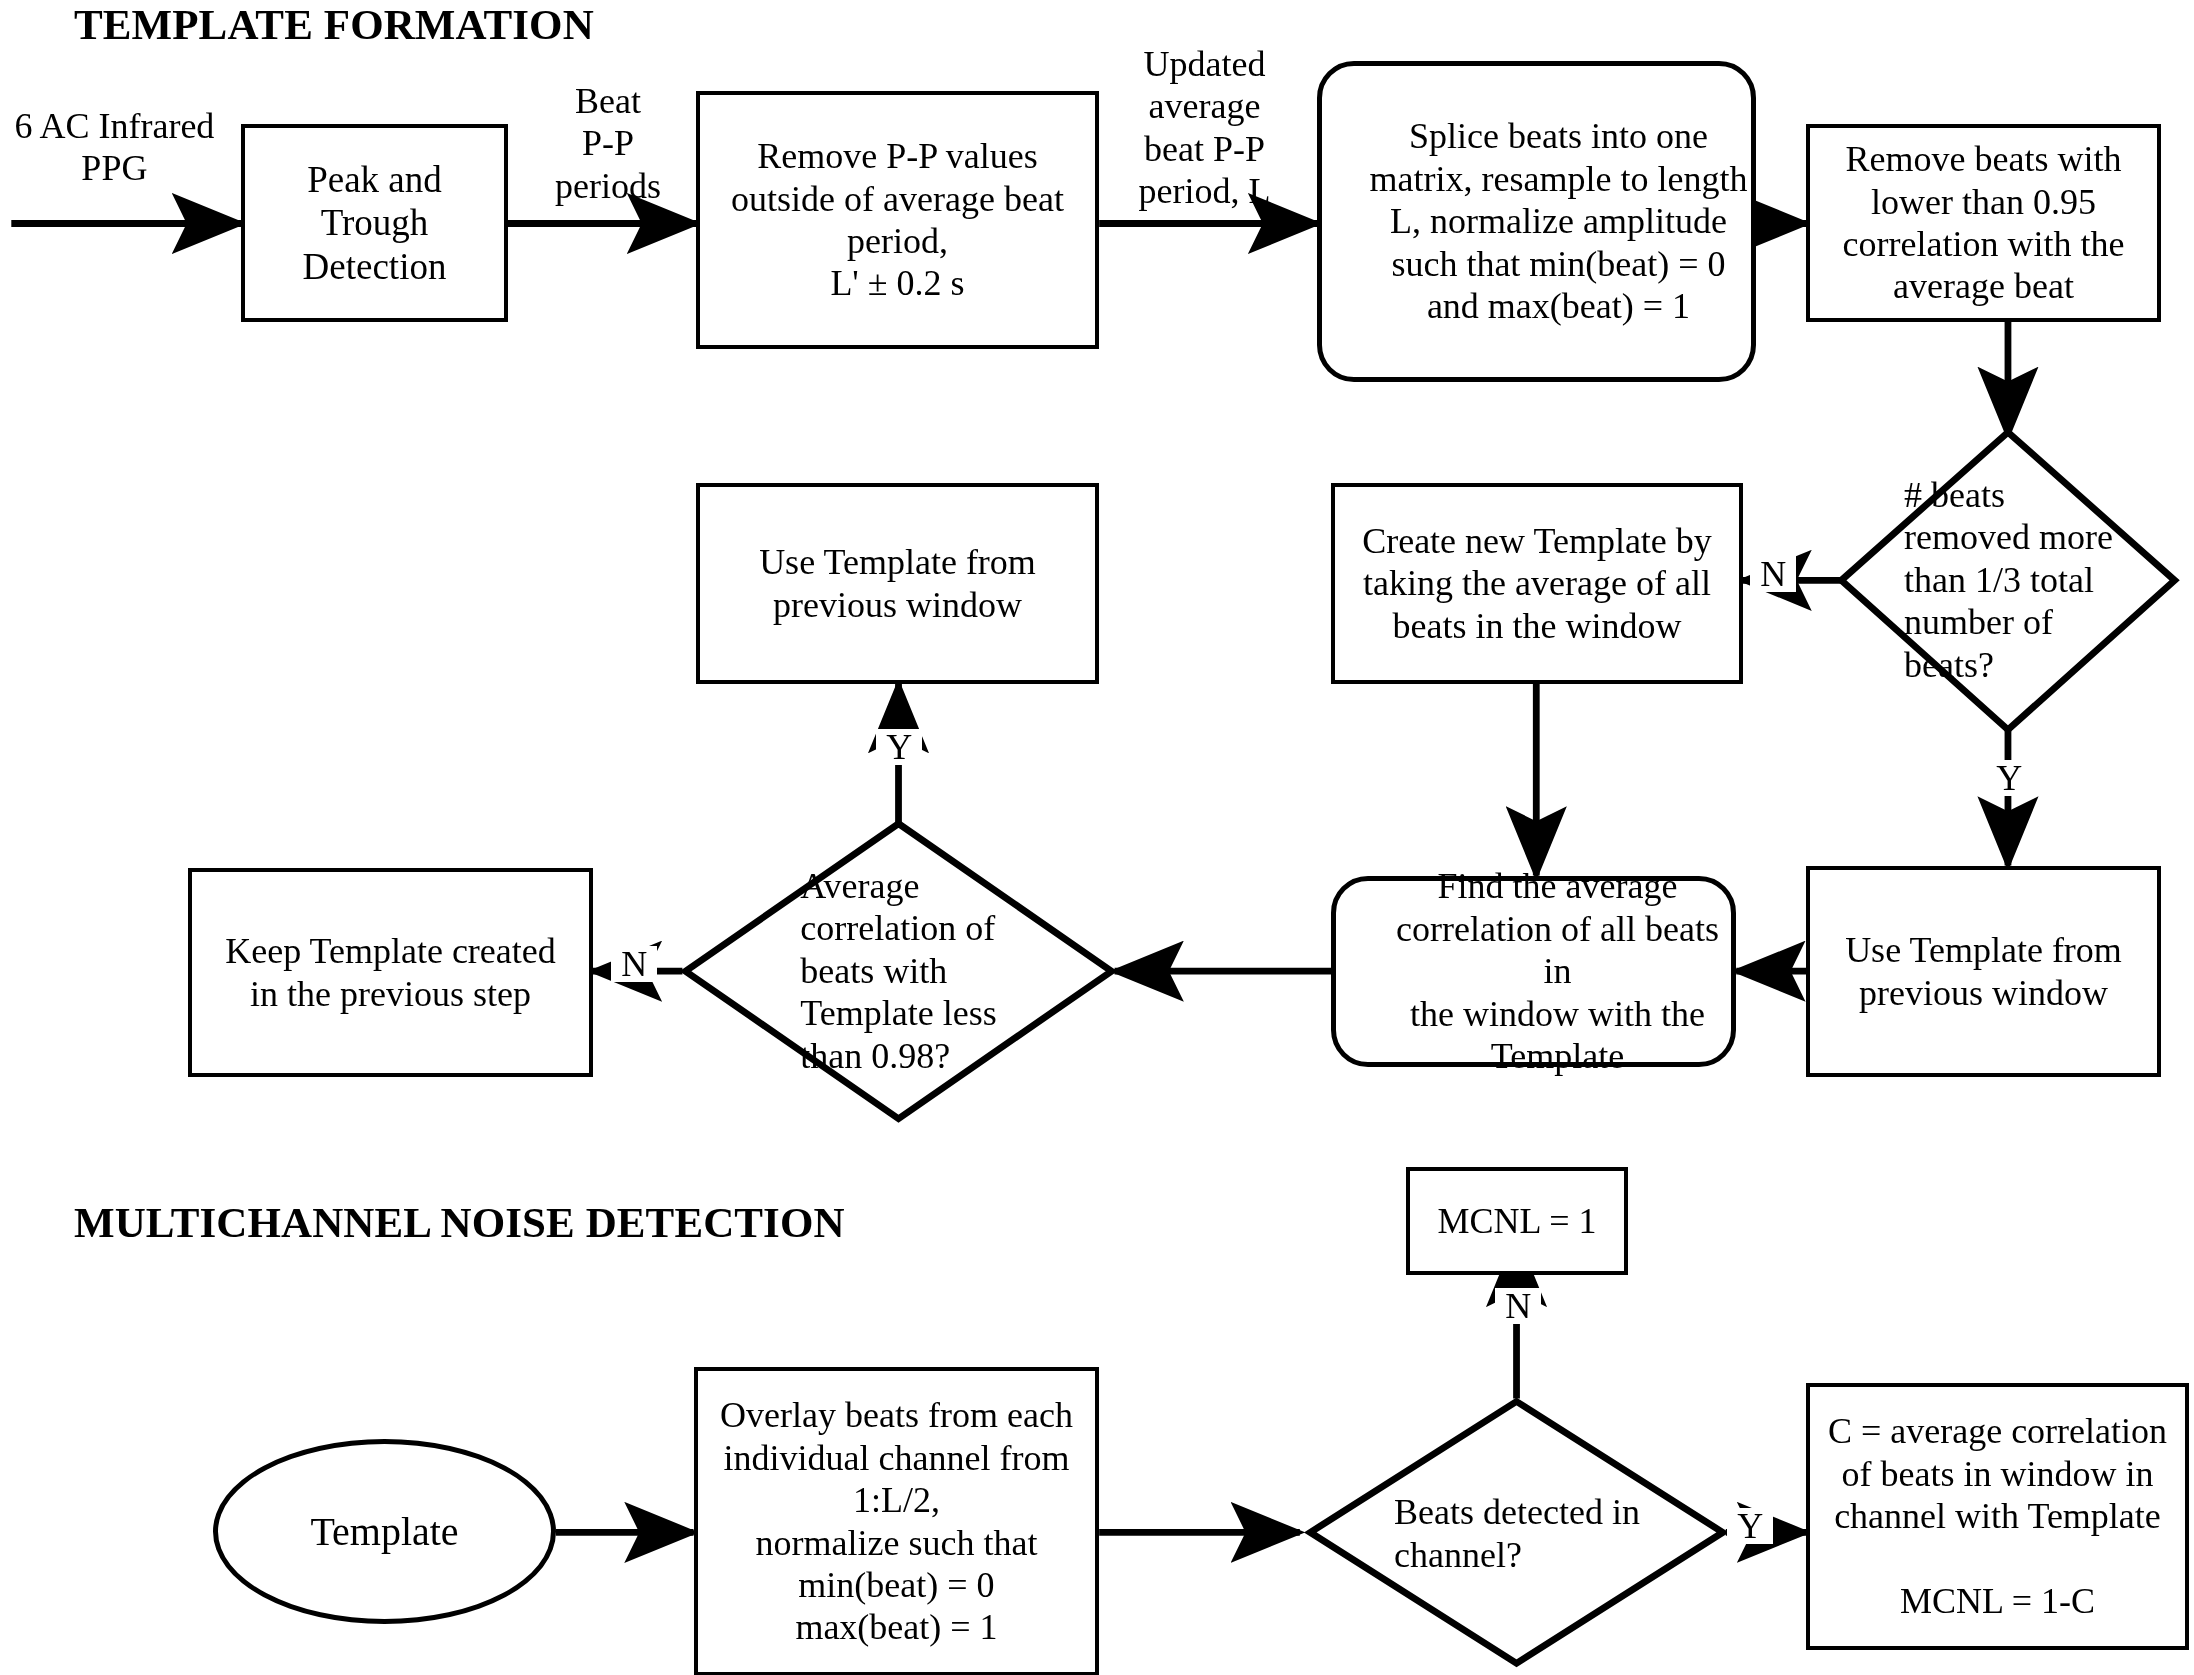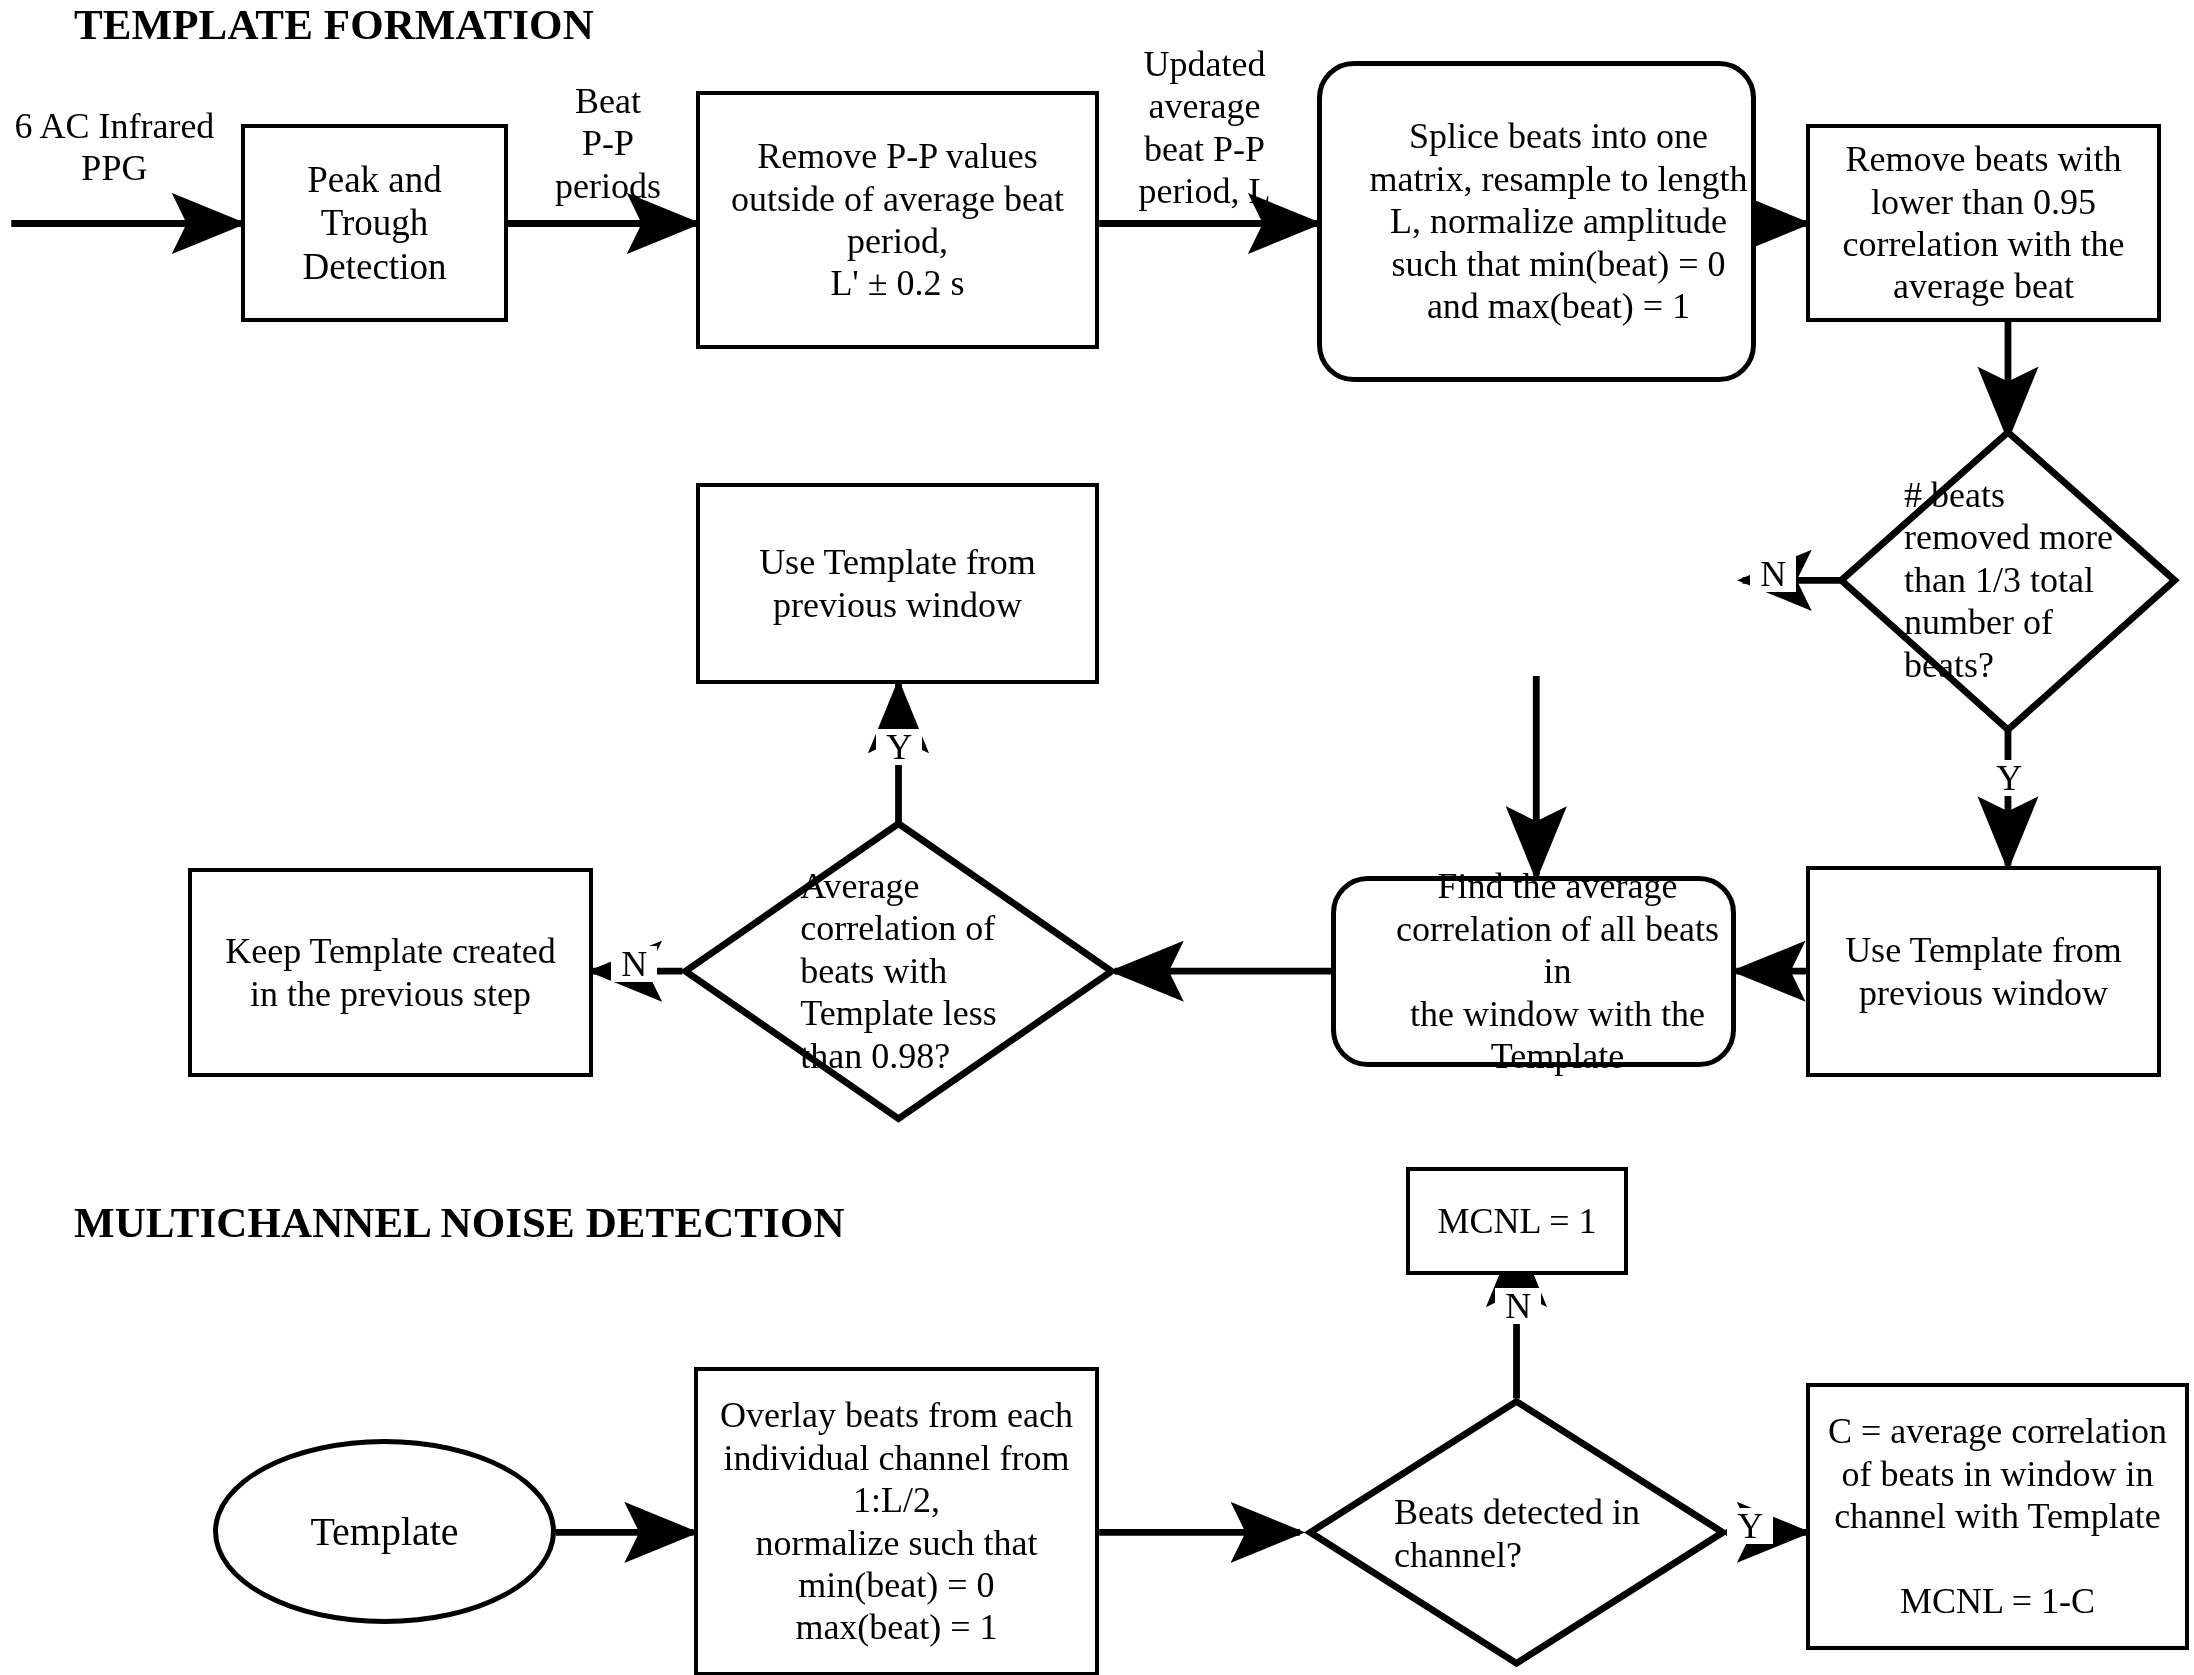--- a/index.html
+++ b/index.html
@@ -171,20 +171,23 @@
 
   <div class="diamond-text t58" style="left:1879px; top:469px; width:259px; height:222px; font-size:36px;"># beats
 removed more
 than 1/3 total
 number of
 beats?</div>
 
   <div class="node rect t58" style="left:696px; top:483px; width:403px; height:201px; font-size:36px;">Use Template from
 previous window</div>
 
+  <div class="node rect t58" style="left:1331px; top:483px; width:412px; height:201px; font-size:36px;">Create new Template by
+taking the average of all
+beats in the window</div>
 
   <div class="node rect t58" style="left:188px; top:868px; width:405px; height:209px; font-size:36px;">Keep Template created
 in the previous step</div>
 
   <div class="diamond-text t58" style="left:772px; top:860px; width:253px; height:222px; font-size:36px;">Average
 correlation of
 beats with
 Template less
 than 0.98?</div>
 

